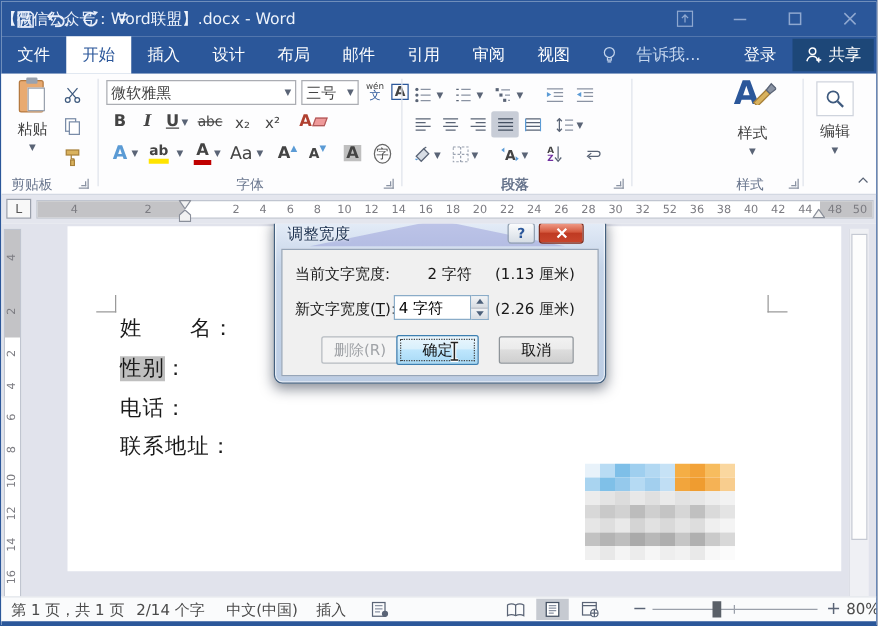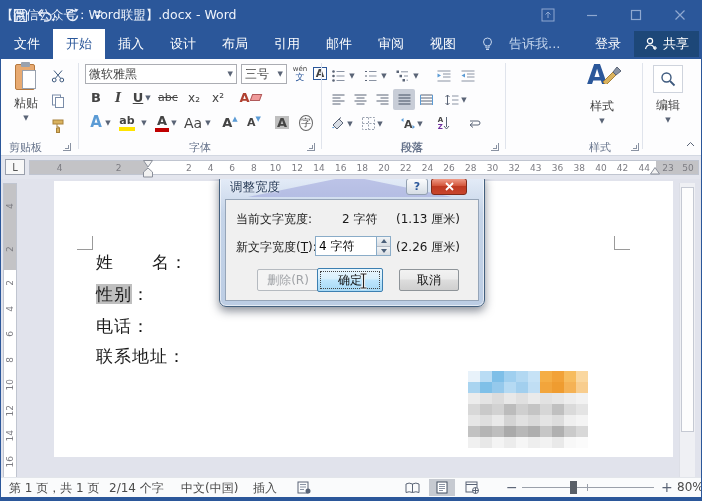--- a/index.html
+++ b/index.html
@@ -150,22 +150,22 @@
       </div>
     </div>
   </div>
 
   <div class="tabrow">
     <div class="tab">文件</div>
     <div class="tab active">开始</div>
     <div class="tab">插入</div>
     <div class="tab">设计</div>
     <div class="tab">布局</div>
+    <div class="tab">邮件</div>
     <div class="tab">引用</div>
-    <div class="tab">邮件</div>
     <div class="tab">审阅</div>
     <div class="tab">视图</div>
     <div class="tab tellme">
       <span>
           <svg width="11" height="14" viewBox="0 0 11 14">
             <circle cx="5.5" cy="5" r="4" fill="none" stroke="#c3d4ec"></circle>
             <path d="M4 9 v2 h3 v-2 M4 12.5 h3" stroke="#c3d4ec" fill="none"></path>
           </svg>
         </span>
       <span>告诉我...</span>
@@ -488,29 +488,29 @@
           <span class="rnum" style="width:21.7px;">14</span>
           <span class="rnum" style="width:21.7px;">16</span>
           <span class="rnum" style="width:21.7px;">18</span>
           <span class="rnum" style="width:21.7px;">20</span>
           <span class="rnum" style="width:21.7px;">22</span>
           <span class="rnum" style="width:21.7px;">24</span>
           <span class="rnum" style="width:21.7px;">26</span>
           <span class="rnum" style="width:21.7px;">28</span>
           <span class="rnum" style="width:21.7px;">30</span>
           <span class="rnum" style="width:21.7px;">32</span>
-          <span class="rnum" style="width:21.7px;">43</span>
+          <span class="rnum" style="width:21.7px;">52</span>
           <span class="rnum" style="width:21.7px;">36</span>
           <span class="rnum" style="width:21.7px;">38</span>
           <span class="rnum" style="width:21.7px;">40</span>
           <span class="rnum" style="width:21.7px;">42</span>
           <span class="rnum" style="width:21.7px;">44</span>
         </div>
       <div class="hr-nums" style="left:628px;right:0;justify-content:space-around;">
-          <span class="rnum">23</span>
+          <span class="rnum">48</span>
           <span class="rnum">50</span>
         </div>
       <svg width="10" height="8" viewBox="0 0 10 8" style="position:absolute;left:113px;top:-1px;">
           <polygon points="0.5,0.5 9.5,0.5 5,7" fill="#f2f2f2" stroke="#8a8f9a"></polygon>
         </svg>
       <svg width="10" height="10" viewBox="0 0 10 10" style="position:absolute;left:113px;bottom:-4px;">
           <polygon points="5,0 9.5,4 9.5,9 0.5,9 0.5,4" fill="#f2f2f2" stroke="#8a8f9a"></polygon>
         </svg>
       <svg width="10" height="8" viewBox="0 0 10 8" style="position:absolute;left:620px;bottom:-1px;">
           <polygon points="5,0.5 9.5,7 0.5,7" fill="#f2f2f2" stroke="#8a8f9a"></polygon>

